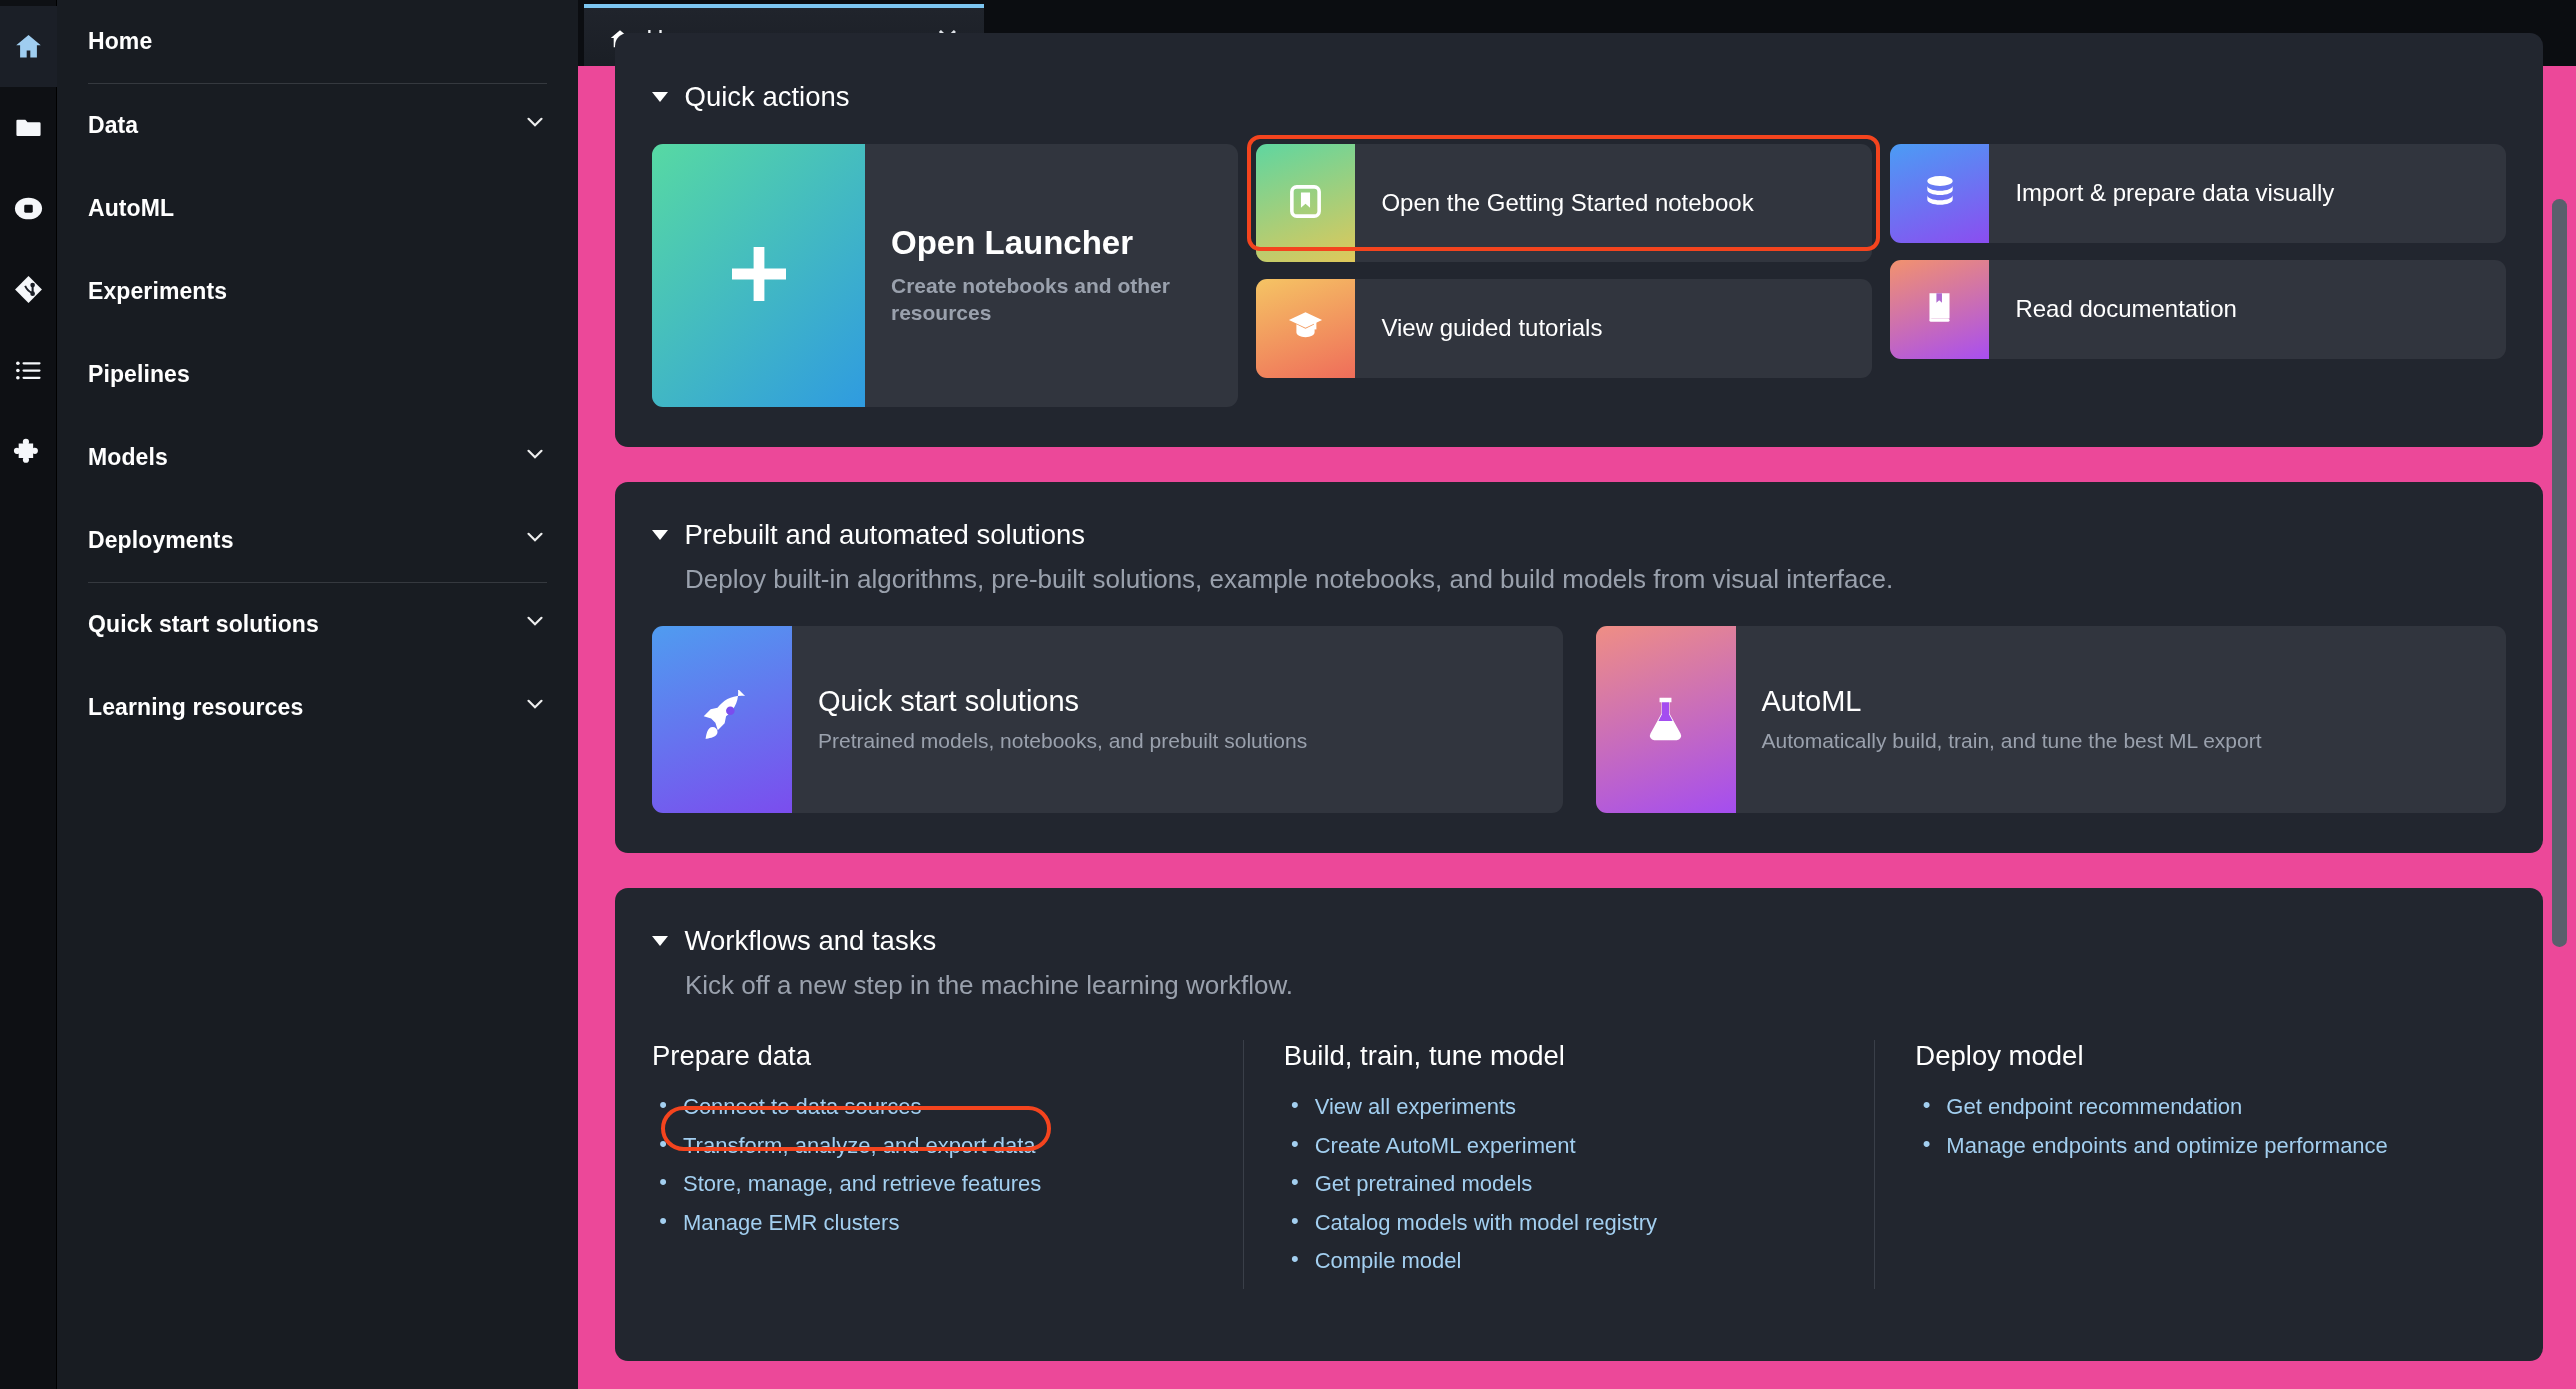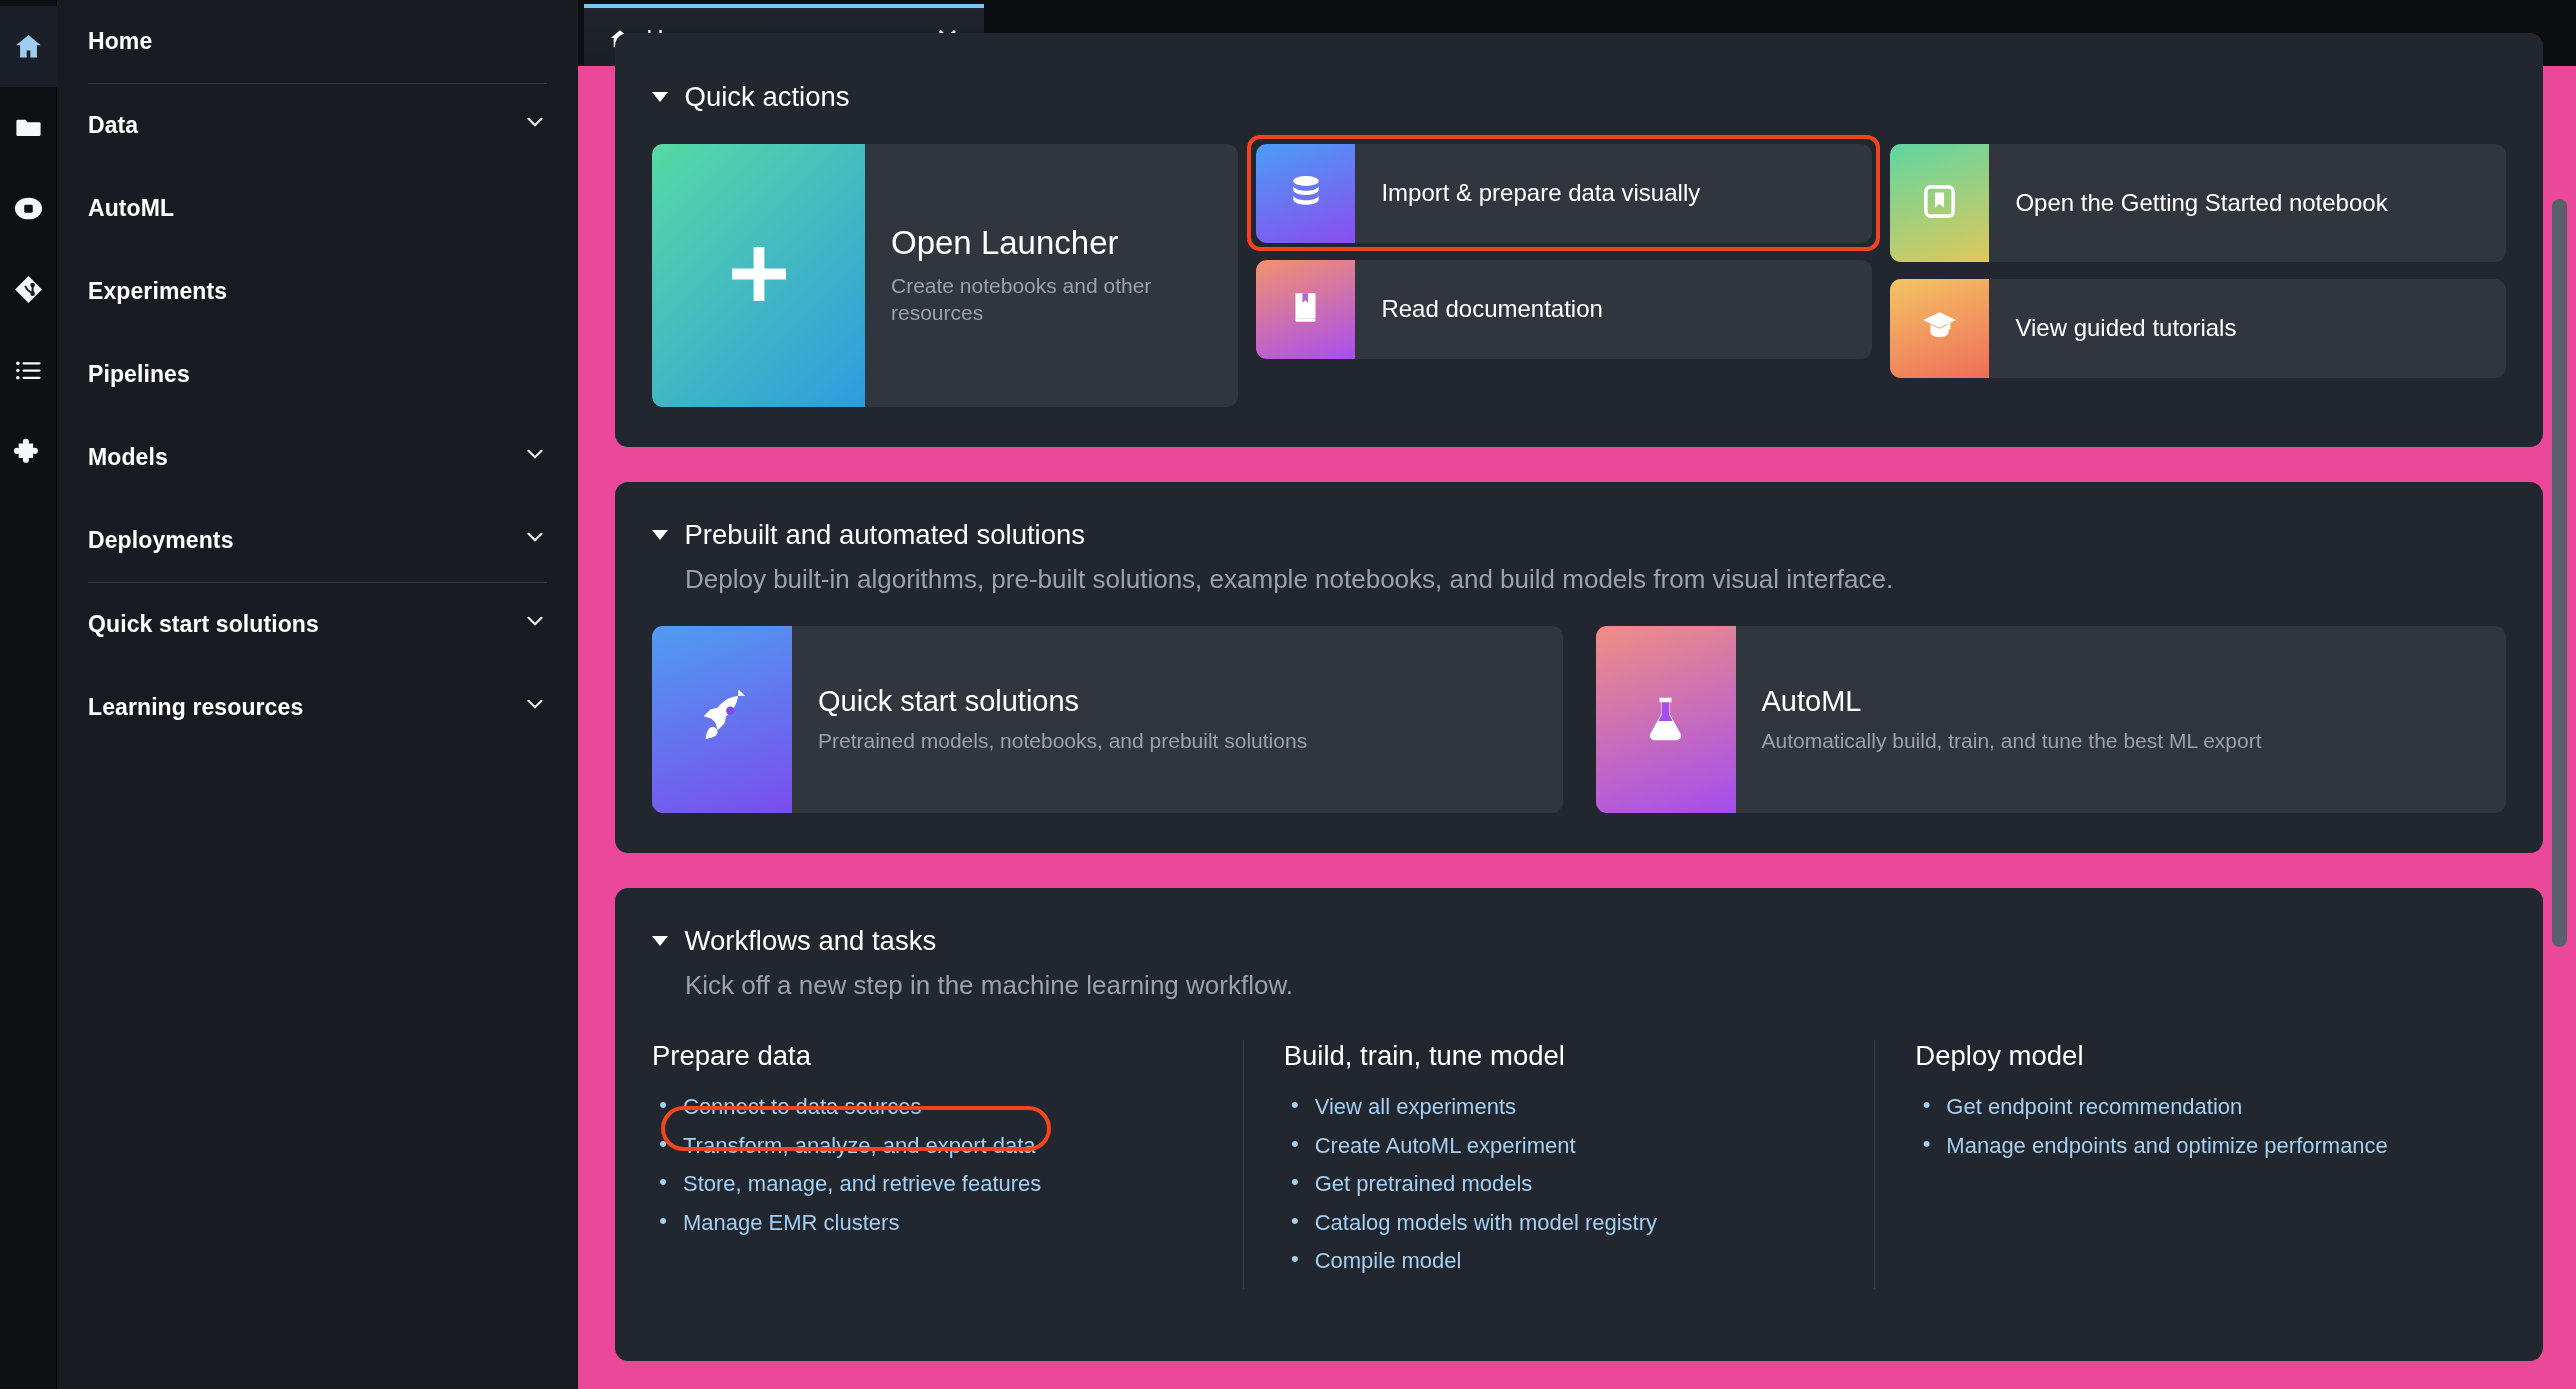--- a/index.html
+++ b/index.html
@@ -129,21 +129,21 @@
     display: flex; align-items: center; justify-content: center;
   }
   .card .body {
     flex: 1 1 auto;
     display: flex; flex-direction: column; justify-content: center;
     padding: 14.7px 26px;
   }
   .card .title { color: #ffffff; font-size: 25px; line-height: 1.18; }
   .card .desc  { color: #9aa1ad; font-size: 21px; line-height: 1.32; margin-top: 9px; }
 
-  .card.launcher { height: 263px; }
+  .card.launcher { height: 263px; font-weight: bold; }
   .card.launcher .ic { flex: 0 0 213px; }
   .card.launcher .title { font-size: 33px; }
 
   .card.small { height: 99px; }
   .card.small .ic { flex: 0 0 99px; }
   .card.small .title { font-size: 24px; }
 
   .card.wide { height: 187px; }
   .card.wide .ic { flex: 0 0 140px; }
   .card.wide .title { font-size: 29px; }
@@ -359,20 +359,51 @@
               </div>
               <div class="body">
                 <div class="title">Open Launcher</div>
                 <div class="desc">Create notebooks and other resources</div>
               </div>
             </div>
           </div>
 
           <div class="qa-right">
             <div class="qa-col">
+              <div class="card small" style="height:118px">
+                <div class="ic" style="background:linear-gradient(160deg,#5fd6a0,#e0c85a);">
+                  <span>
+                    <svg width="39" height="39" viewBox="0 0 24 24">
+                      <rect x="3.6" y="3" width="16.8" height="18" rx="3" fill="none" stroke="#ffffff" stroke-width="2.2"></rect>
+                      <path fill="#ffffff" d="M9.2 6.4h5.6v9.4L12 13.4l-2.8 2.4z"></path>
+                    </svg>
+                  </span>
+                </div>
+                <div class="body">
+                  <div class="title">Open the Getting Started notebook</div>
+                </div>
+              </div>
+
+              <div class="card small">
+                <div class="ic" style="background:linear-gradient(160deg,#f5c464,#ef6d5a);">
+                  <span>
+                    <svg width="39" height="39" viewBox="0 0 24 24">
+                      <path fill="#ffffff" d="M12 3.2 22.2 8 12 12.8 1.8 8z"></path>
+                      <path fill="#ffffff" d="M6.4 10.6 12 13.4l5.6-2.8v5c0 1.7-2.5 3-5.6 3s-5.6-1.3-5.6-3z"></path>
+                      <rect x="17.2" y="8.6" width="1.5" height="5.2" fill="#ffffff"></rect>
+                    </svg>
+                  </span>
+                </div>
+                <div class="body">
+                  <div class="title">View guided tutorials</div>
+                </div>
+              </div>
+            </div>
+
+            <div class="qa-col">
               <div class="card small">
                 <div class="ic" style="background:linear-gradient(160deg,#4b9cf5,#8b4df0);">
                   <span>
                     <svg width="40" height="40" viewBox="0 0 24 24">
                       <ellipse cx="12" cy="5.4" rx="7.6" ry="3" fill="#ffffff"></ellipse>
                       <path fill="#ffffff" d="M4.4 8.2c0 1.7 3.4 3 7.6 3s7.6-1.3 7.6-3v2.6c0 1.7-3.4 3-7.6 3s-7.6-1.3-7.6-3z"></path>
                       <path fill="#ffffff" d="M4.4 14c0 1.7 3.4 3 7.6 3s7.6-1.3 7.6-3v2.6c0 1.7-3.4 3-7.6 3s-7.6-1.3-7.6-3z"></path>
                     </svg>
                   </span>
                 </div>
@@ -386,51 +417,20 @@
                   <span>
                     <svg width="37" height="37" viewBox="0 0 24 24">
                       <path fill="#ffffff" d="M5.5 2.8h13v16.4H7.2a1.7 1.7 0 0 0-1.7 1.7z"></path>
                       <rect x="5.5" y="19.2" width="13" height="2" rx="1" fill="#ffffff"></rect>
                       <path fill="#b06ad0" d="M10 2.8h3.6v6.1L11.8 7.3 10 8.9z"></path>
                     </svg>
                   </span>
                 </div>
                 <div class="body">
                   <div class="title">Read documentation</div>
-                </div>
-              </div>
-            </div>
-
-            <div class="qa-col">
-              <div class="card small" style="height:118px">
-                <div class="ic" style="background:linear-gradient(160deg,#5fd6a0,#e0c85a);">
-                  <span>
-                    <svg width="39" height="39" viewBox="0 0 24 24">
-                      <rect x="3.6" y="3" width="16.8" height="18" rx="3" fill="none" stroke="#ffffff" stroke-width="2.2"></rect>
-                      <path fill="#ffffff" d="M9.2 6.4h5.6v9.4L12 13.4l-2.8 2.4z"></path>
-                    </svg>
-                  </span>
-                </div>
-                <div class="body">
-                  <div class="title">Open the Getting Started notebook</div>
-                </div>
-              </div>
-
-              <div class="card small">
-                <div class="ic" style="background:linear-gradient(160deg,#f5c464,#ef6d5a);">
-                  <span>
-                    <svg width="39" height="39" viewBox="0 0 24 24">
-                      <path fill="#ffffff" d="M12 3.2 22.2 8 12 12.8 1.8 8z"></path>
-                      <path fill="#ffffff" d="M6.4 10.6 12 13.4l5.6-2.8v5c0 1.7-2.5 3-5.6 3s-5.6-1.3-5.6-3z"></path>
-                      <rect x="17.2" y="8.6" width="1.5" height="5.2" fill="#ffffff"></rect>
-                    </svg>
-                  </span>
-                </div>
-                <div class="body">
-                  <div class="title">View guided tutorials</div>
                 </div>
               </div>
             </div>
           </div>
         </div>
       </div>
 
       <div class="panel">
         <div class="section-head">
           <span class="caret"></span>

